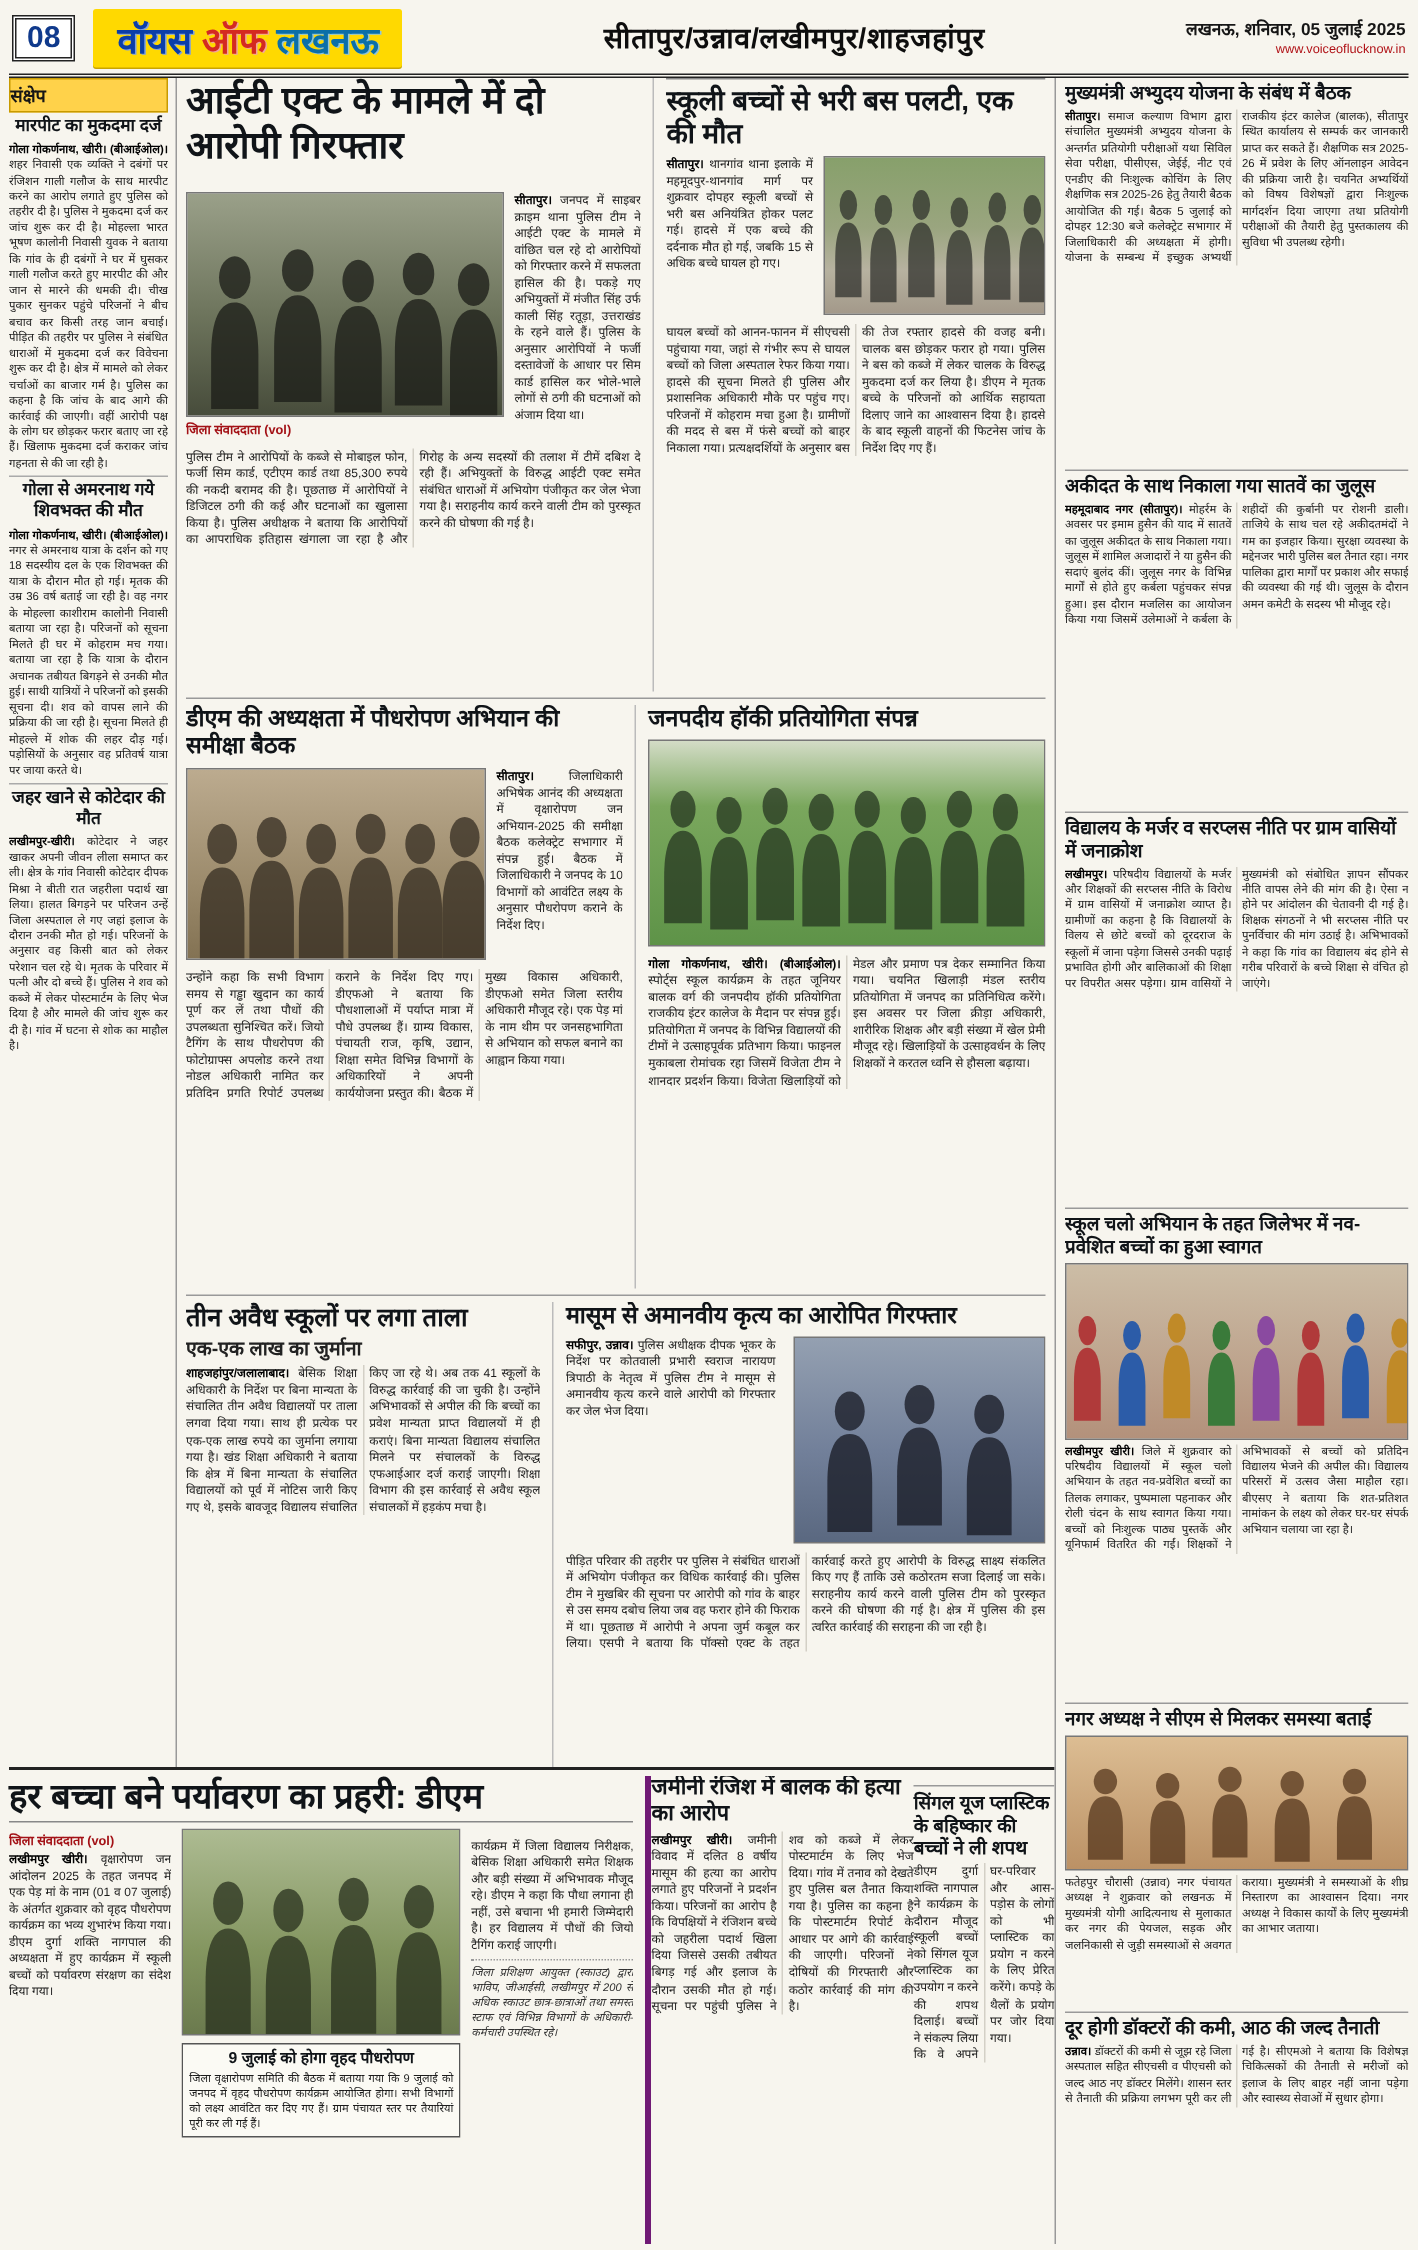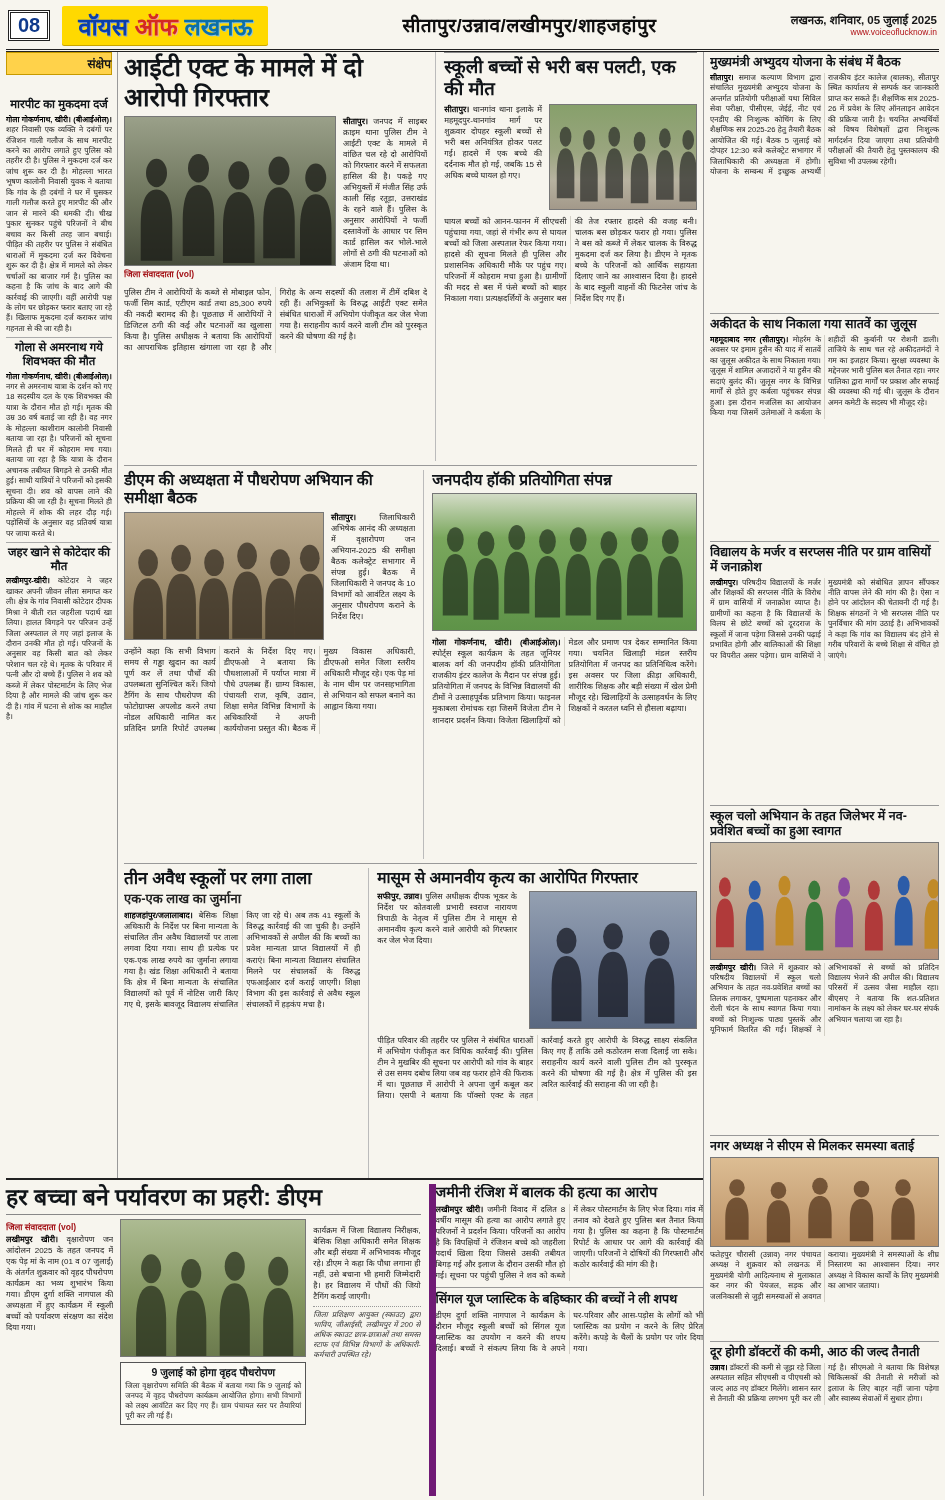--- a/index.html
+++ b/index.html
@@ -38,43 +38,43 @@
   .mainarea{flex:1;padding:0 6px;display:flex;flex-direction:column;min-width:0}
   .rightcol{width:236px;flex:none;border-left:1px solid #999;padding-left:6px;overflow:hidden;display:flex;flex-direction:column}
 
   .row{display:flex;gap:8px;min-height:0}
   .r1{height:414px;border-bottom:1px solid #999;padding-bottom:4px}
   .r2{height:398px;border-bottom:1px solid #999;padding:4px 0}
   .r3{flex:1;padding-top:4px}
   .vsep{border-left:1px solid #bbb;padding-left:8px}
 
   
-  .briefs .seclabel{background:#ffd24a;border:1px solid #c79a00;text-align:right;font-size:12px;font-weight:bold;padding:2px 0;margin-bottom:20px}
+  .briefs .seclabel{background:#ffd24a;border:1px solid #c79a00;text-align:left;font-size:12px;font-weight:bold;padding:2px 0;margin-bottom:0}
   .brief{border-bottom:1px solid #aaa;padding:3px 0;overflow:hidden}
   .brief h4{font-size:11.5px;text-align:center;margin-bottom:3px}
   .brief .body{font-size:7.6px}
 
   
-  .art-itact h1{font-size:25px;margin:1px 0 4px}
+  .art-itact h1{font-size:25px;margin:1px 0 16px}
   .art-bus h2{font-size:18.5px;margin:0 0 4px;border-top:1px solid #888;padding-top:3px}
   .art-plant h2,.art-hockey h2,.art-masoom h2{font-size:15.5px;margin:1px 0 4px}
   .art-schools h2{font-size:17px;margin:1px 0 2px}
   .art-schools h3{font-size:13px;margin:0 0 4px;color:#222}
   .gap6{margin-top:6px}
 
   
   .band{flex:1;display:flex;gap:8px;border-top:2px solid #222;padding-top:4px;min-height:0}
   .env{flex:1.55;min-width:0;display:flex;flex-direction:column}
   .env h1{font-size:23px;margin:0 0 4px;border-bottom:1px solid #888;padding-bottom:3px}
   .env .envrow{display:flex;gap:7px;flex:1;min-height:0}
   .env .ecol{flex:1;min-width:0;overflow:hidden}
   .subbox{border:1px solid #555;padding:3px 4px;margin-top:5px;background:#fbfaf4}
   .subbox h4{font-size:10.5px;text-align:center;margin-bottom:2px}
   .note{font-size:7.4px;font-style:italic;color:#333;border-top:1px dotted #999;margin-top:4px;padding-top:2px;text-align:justify}
-  .bandright{flex:1;min-width:0;border-left:7px solid #701a75;padding-left:0;display:flex;flex-direction:column;overflow:hidden}
+  .bandright{flex:1;min-width:0;border-left:4px solid #701a75;padding-left:0;display:flex;overflow:hidden}
   .bandright h2{font-size:14.5px;margin:0 0 3px}
   .bandright h3{font-size:12.5px;margin:6px 0 3px;border-top:1px solid #999;padding-top:4px}
 
   
   .rart{border-bottom:1px solid #999;padding:3px 0;overflow:hidden}
   .rart h3{font-size:12.5px;margin-bottom:3px}
   .rart .body{font-size:7.6px}
   .rart .c2{column-count:2;column-gap:7px;column-rule:1px solid #d3d0c6}
   .a1{height:262px}.a2{height:228px}.a3{height:264px}.a4{height:330px}.a5{height:206px}
   .a6{flex:1;border-bottom:none}

